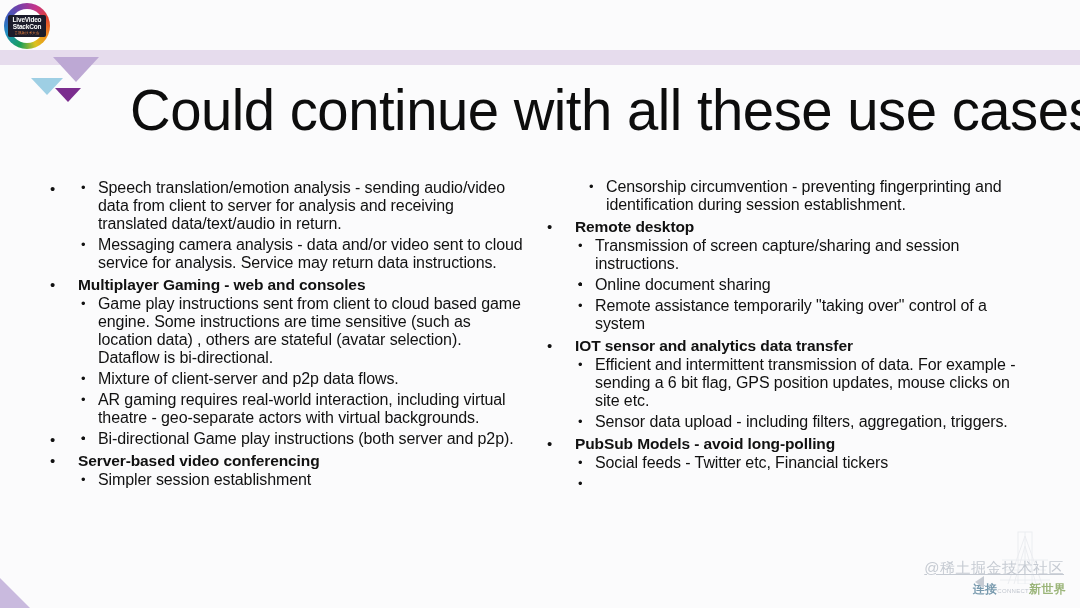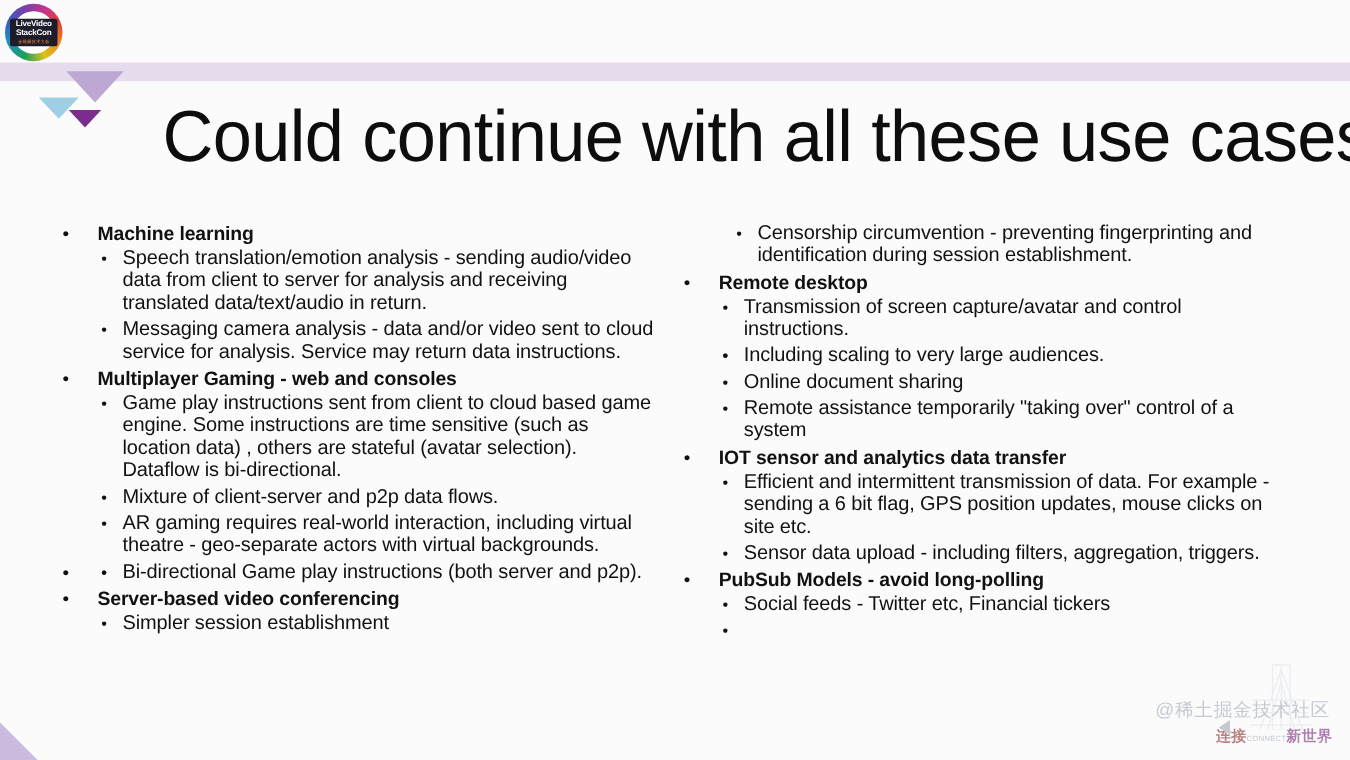--- a/index.html
+++ b/index.html
@@ -242,32 +242,33 @@
     opacity: 0.55;
   }
   .wm-text {
     position: absolute;
     right: 6px;
     bottom: 26px;
     font-size: 15px;
     color: #9aa3b0;
     white-space: nowrap;
     letter-spacing: 0.5px;
+    text-decoration: underline;
   }
   .wm-sub {
     position: absolute;
     right: 4px;
     bottom: 6px;
     font-size: 12px;
     white-space: nowrap;
     letter-spacing: 0.3px;
     color: #7e8a9c;
   }
-  .wm-sub .cn1 { color: #7f1d1d; font-weight: bold; }
-  .wm-sub .cn2 { color: #701a75; font-weight: bold; }
+  .wm-sub .cn1 { color: #0c4a6e; font-weight: bold; }
+  .wm-sub .cn2 { color: #4d7c0f; font-weight: bold; }
   .wm-sub .en  { font-size: 6px; color: #8d97a6; }
   .wm-tower {
     position: absolute;
     right: 14px;
     bottom: 20px;
     width: 62px;
     height: 54px;
     opacity: 0.45;
   }
   .wm-arrow {
@@ -304,21 +305,20 @@
   <div class="corner-tri"></div>
 
   <div class="title">Could continue with all these use cases …</div>
 
   <div class="columns">
 
     <div class="col col-left">
       <ul class="lvl1">
           <li class="item1">
             <span class="b1">•</span>
-            <div class="t1">Machine learning</div>
             <ul class="lvl2">
               <li class="item2"><span class="b2">•</span><span class="t2">Speech translation/emotion analysis  - sending audio/video data from client to server for analysis and receiving translated data/text/audio in return.</span></li>
               <li class="item2"><span class="b2">•</span><span class="t2">Messaging camera analysis - data and/or video sent to cloud service for analysis. Service may return data instructions.</span></li>
             </ul>
           </li>
           <li class="item1">
             <span class="b1">•</span>
             <div class="t1">Multiplayer Gaming - web and consoles</div>
             <ul class="lvl2">
               <li class="item2"><span class="b2">•</span><span class="t2">Game play instructions sent from client to cloud based game engine. Some instructions are time sensitive (such as location data) , others are stateful (avatar selection). Dataflow is bi-directional.</span></li>
@@ -345,23 +345,23 @@
 
     <div class="col col-right">
       <ul class="orphan">
           <li class="item2"><span class="b2">•</span><span class="t2">Censorship circumvention - preventing fingerprinting and identification during session establishment.</span></li>
         </ul>
       <ul class="lvl1">
           <li class="item1">
             <span class="b1">•</span>
             <div class="t1">Remote desktop</div>
             <ul class="lvl2">
-              <li class="item2"><span class="b2">•</span><span class="t2">Transmission of screen capture/avatar and control instructions.</span></li>
+              <li class="item2"><span class="b2">•</span><span class="t2">Transmission of screen capture/sharing and session instructions.</span></li>
               <li class="item2"><span class="b2">•</span></li>
-              <li class="item2"><span class="b2">•</span><span class="t2">Including scaling to very large audiences.</span></li>
+              <li class="item2"><span class="b2">•</span></li>
               <li class="item2"><span class="b2">•</span><span class="t2">Online document sharing</span></li>
               <li class="item2"><span class="b2">•</span><span class="t2">Remote assistance temporarily "taking over" control of a system</span></li>
             </ul>
           </li>
           <li class="item1">
             <span class="b1">•</span>
             <div class="t1">IOT sensor and analytics data transfer</div>
             <ul class="lvl2">
               <li class="item2"><span class="b2">•</span><span class="t2">Efficient and intermittent transmission of data. For example  - sending a 6 bit flag, GPS position updates, mouse clicks on site etc.</span></li>
               <li class="item2"><span class="b2">•</span><span class="t2">Sensor data upload  - including filters, aggregation, triggers.</span></li>

